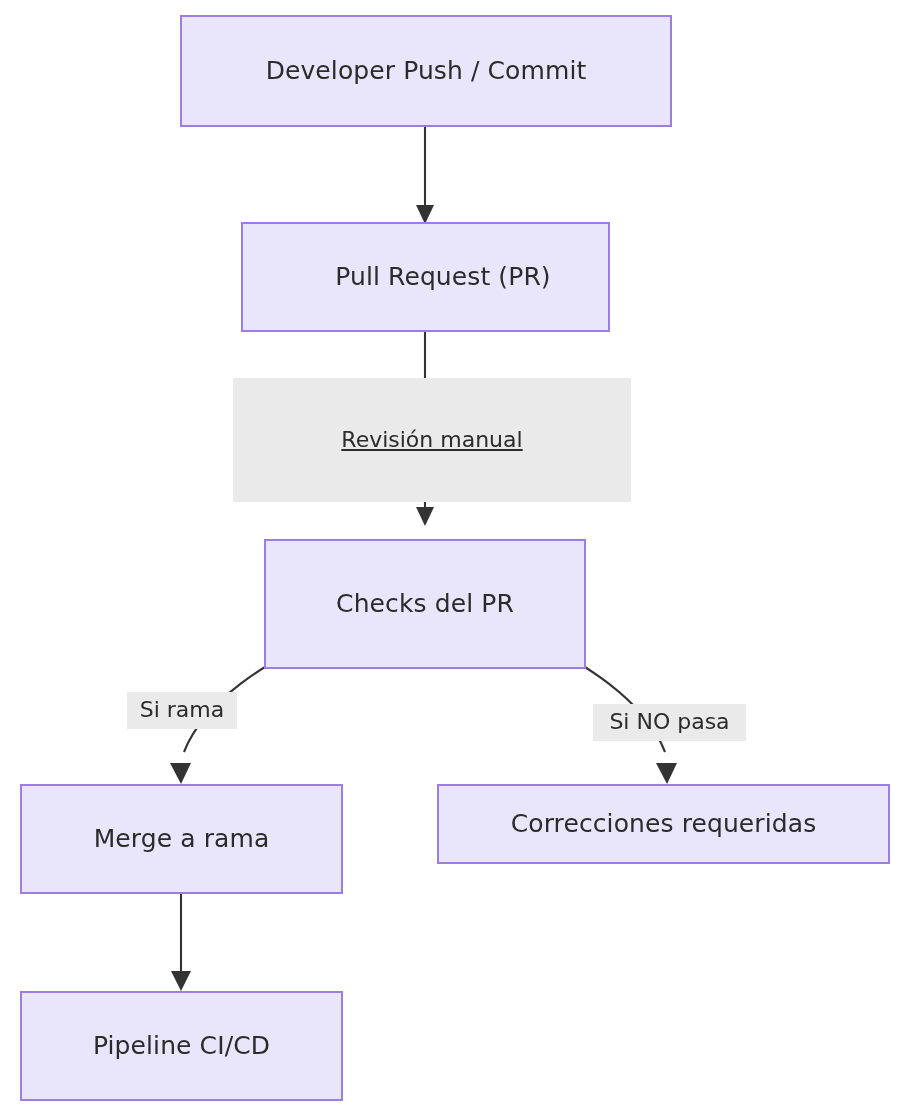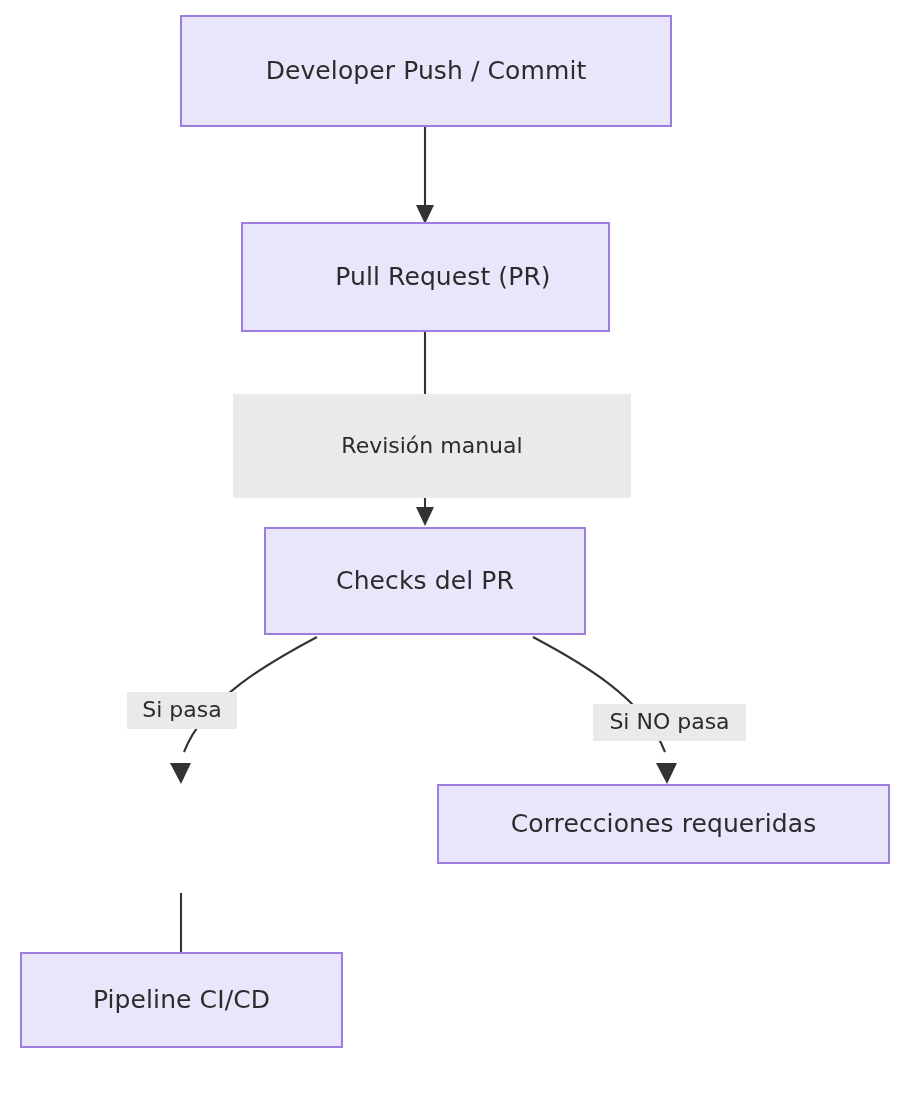--- a/index.html
+++ b/index.html
@@ -107,38 +107,41 @@
   </svg>
 
   <div class="node" style="left:180px; top:15px; width:492px; height:112px;">
     <span class="node-label">Developer Push / Commit</span>
   </div>
 
   <div class="node" style="left:241px; top:222px; width:369px; height:110px;padding-left:35px;">
     <span class="node-label">Pull Request (PR)</span>
   </div>
 
-  <div class="node" style="left:264px; top:527px; width:322px; height:108px;">
+  <div class="node" style="left:264px; top:539px; width:322px; height:130px;">
     <span class="node-label">Checks del PR</span>
   </div>
 
+  <div class="node" style="left:20px; top:784px; width:323px; height:110px;">
+    <span class="node-label">Merge a rama</span>
+  </div>
 
   <div class="node" style="left:437px; top:784px; width:453px; height:80px;">
     <span class="node-label">Correcciones requeridas</span>
   </div>
 
-  <div class="node" style="left:20px; top:952px; width:323px; height:96px;">
+  <div class="node" style="left:20px; top:991px; width:323px; height:110px;">
     <span class="node-label">Pipeline CI/CD</span>
   </div>
 
-  <div class="edge-label" style="left:233px; top:394px; width:398px; height:104px;">
+  <div class="edge-label" style="left:233px; top:378px; width:398px; height:124px;text-decoration:underline;">
     <span>Revisión manual</span>
   </div>
 
   <div class="edge-label" style="left:127px; top:692px; width:110px; height:37px;">
-    <span>Si pasa</span>
+    <span>Si rama</span>
   </div>
 
   <div class="edge-label" style="left:593px; top:704px; width:153px; height:37px;">
     <span>Si NO pasa</span>
   </div>
 
 </div>
 
 </body></html>

